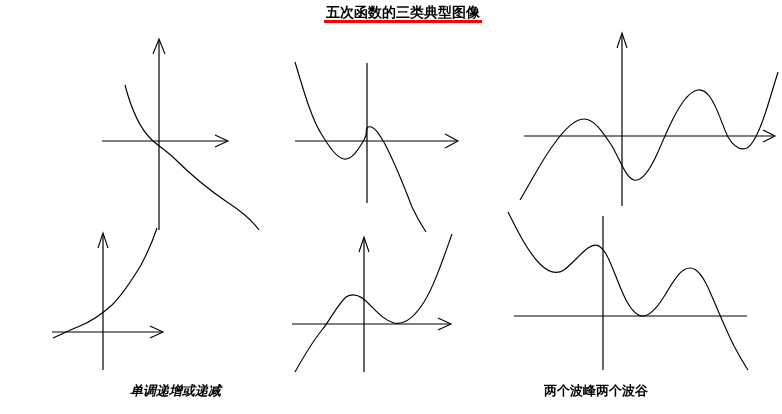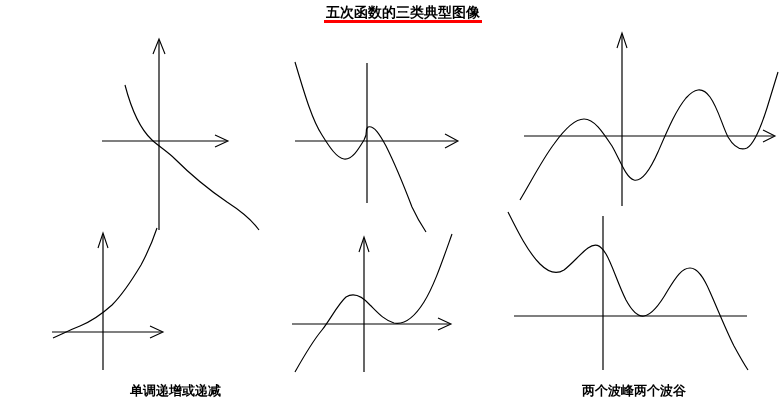--- a/index.html
+++ b/index.html
@@ -40,23 +40,23 @@
     border-bottom: 3px solid #ff0000;
   }
   .panel-caption {
     position: absolute;
     font-size: 13px;
     font-weight: bold;
     color: #000000;
     white-space: nowrap;
     line-height: 15px;
   }
-  #caption-0 { left: 118px; top: 383px; }
+  #caption-0 { left: 118px; top: 383px; font-style: italic; }
   #caption-1 { left: 305px; top: 383px; }
-  #caption-2 { left: 532px; top: 383px; margin-left: 38px; }
+  #caption-2 { left: 532px; top: 383px; }
   svg.graph-layer {
     position: absolute;
     left: 0;
     top: 0;
     width: 782px;
     height: 414px;
     pointer-events: none;
   }
   svg.graph-layer path,
   svg.graph-layer line,

